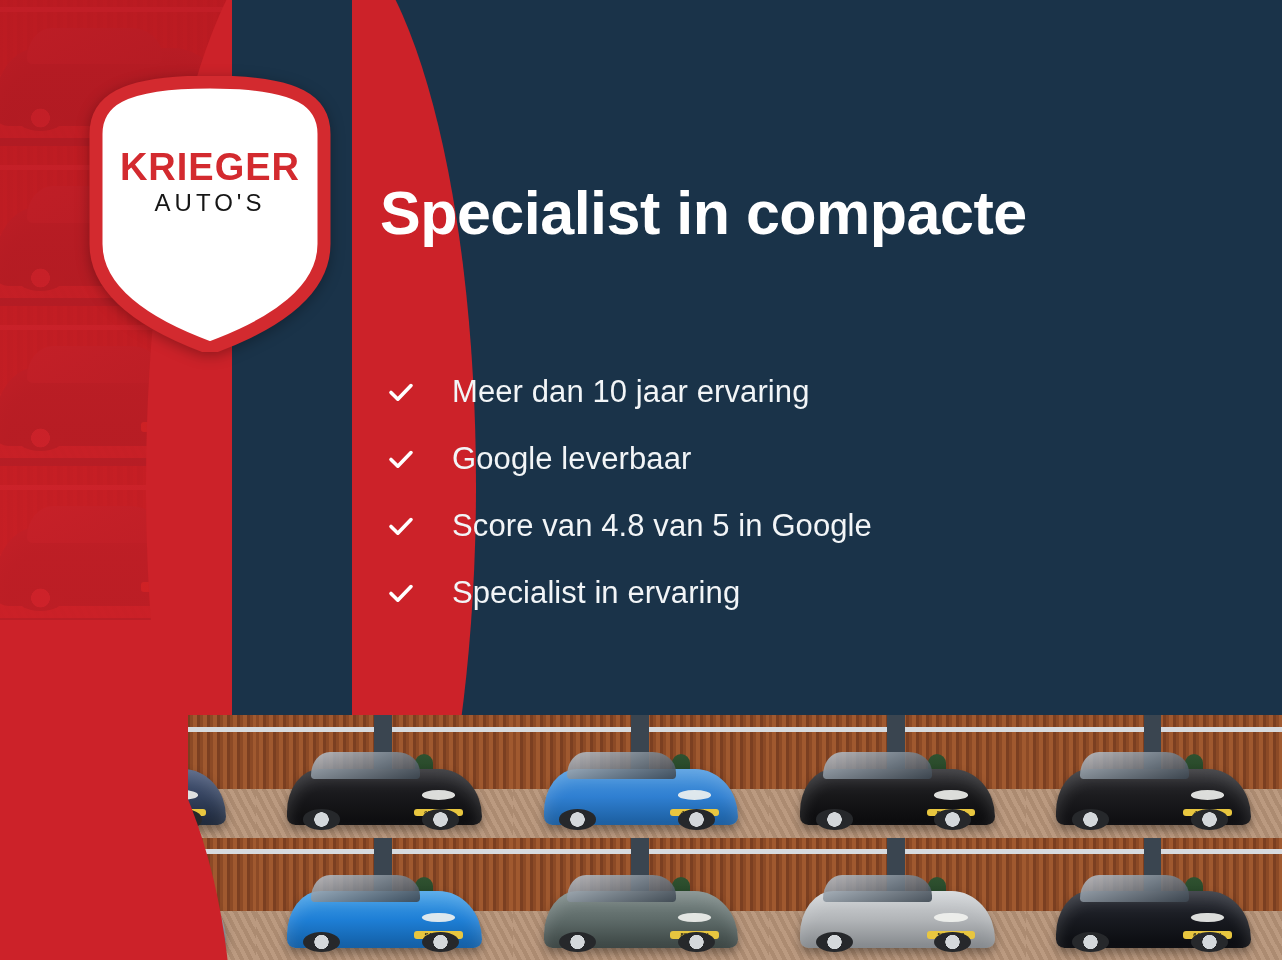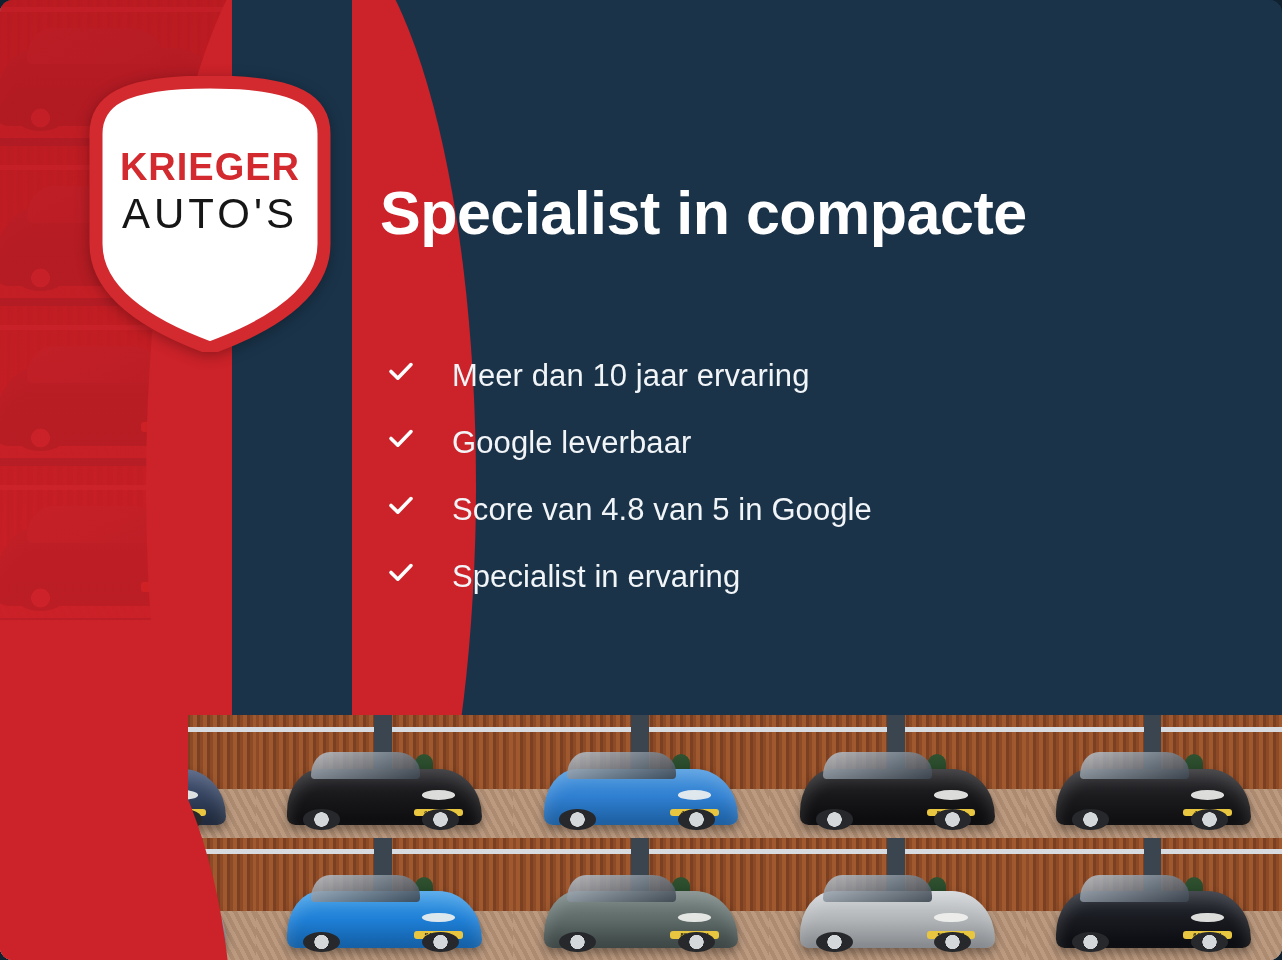--- a/index.html
+++ b/index.html
@@ -4,21 +4,20 @@
 <title>Krieger Auto's banner</title>
 <style>
   html,body{margin:0;padding:0;background:#10212f;}
   *{box-sizing:border-box;}
   #stage{
     position:relative;
     width:1282px;height:960px;
     overflow:hidden;
     background:#1a3349;
     font-family:"Liberation Sans", sans-serif;
-    border-radius:13px;
   }
 
   
   .navy-bg{
     position:absolute;inset:0;
     background:#1a3349;
   }
 
   
   .red-col{
@@ -128,21 +127,21 @@
     color:#d32a2f;
     font-size:38px;
     font-weight:bold;
     letter-spacing:1px;
     line-height:1.04;
     font-family:"Liberation Sans", sans-serif;
   }
   .logo-autos{
     display:block;
     color:#161616;
-    font-size:42px;
+    font-size:24px;
     font-weight:300;
     letter-spacing:4px;
     line-height:1.22;
     font-family:"Liberation Sans", sans-serif;
     text-align:center;
   }
 
   
   .headline{
     position:absolute;
@@ -158,20 +157,21 @@
 
   
   .bullets{
     position:absolute;
     left:388px;top:358px;
     width:740px;
     list-style:none;margin:0;padding:0;
   }
   .bullet{
     display:flex;
+    align-items:center;
     height:67px;
     color:#f2f5f7;
     font-size:31px;
     font-weight:400;
     letter-spacing:.1px;
   }
   .check-icon{
     flex:0 0 auto;
     width:26px;height:26px;
     margin-right:38px;

